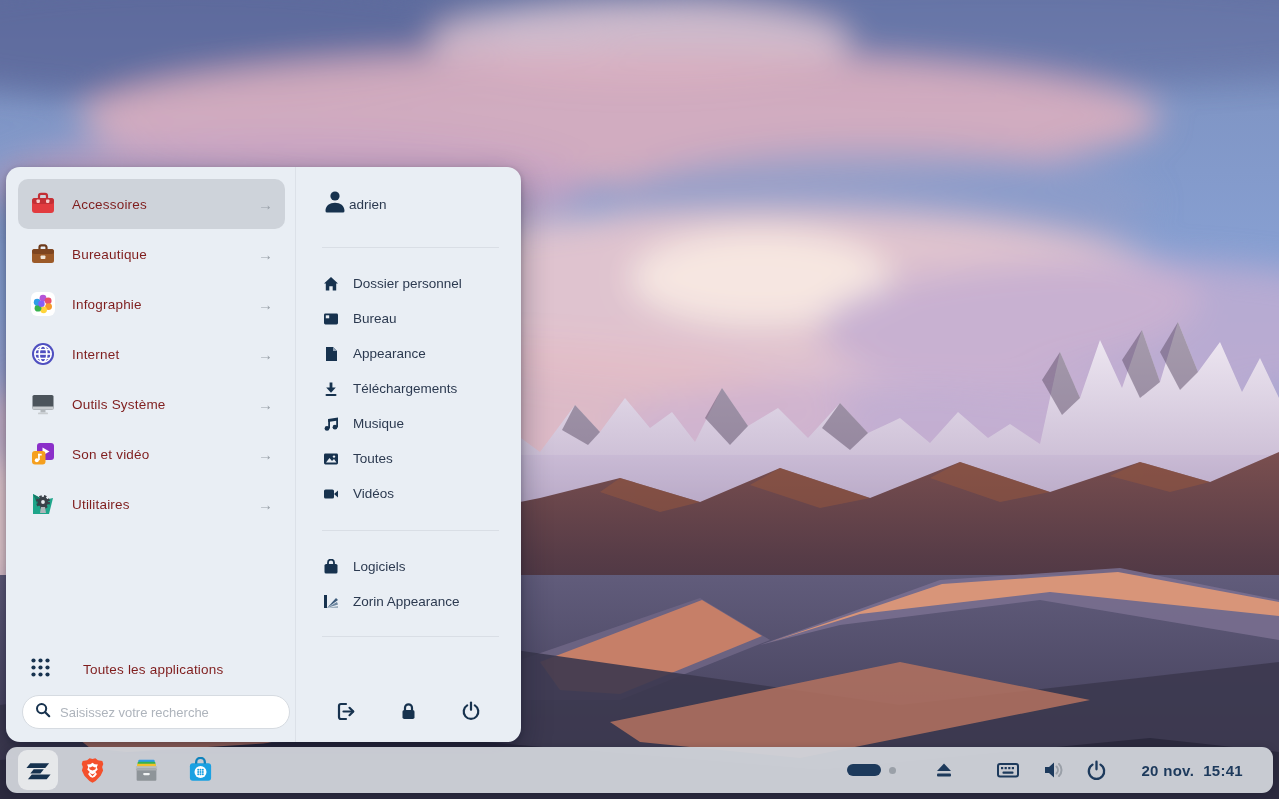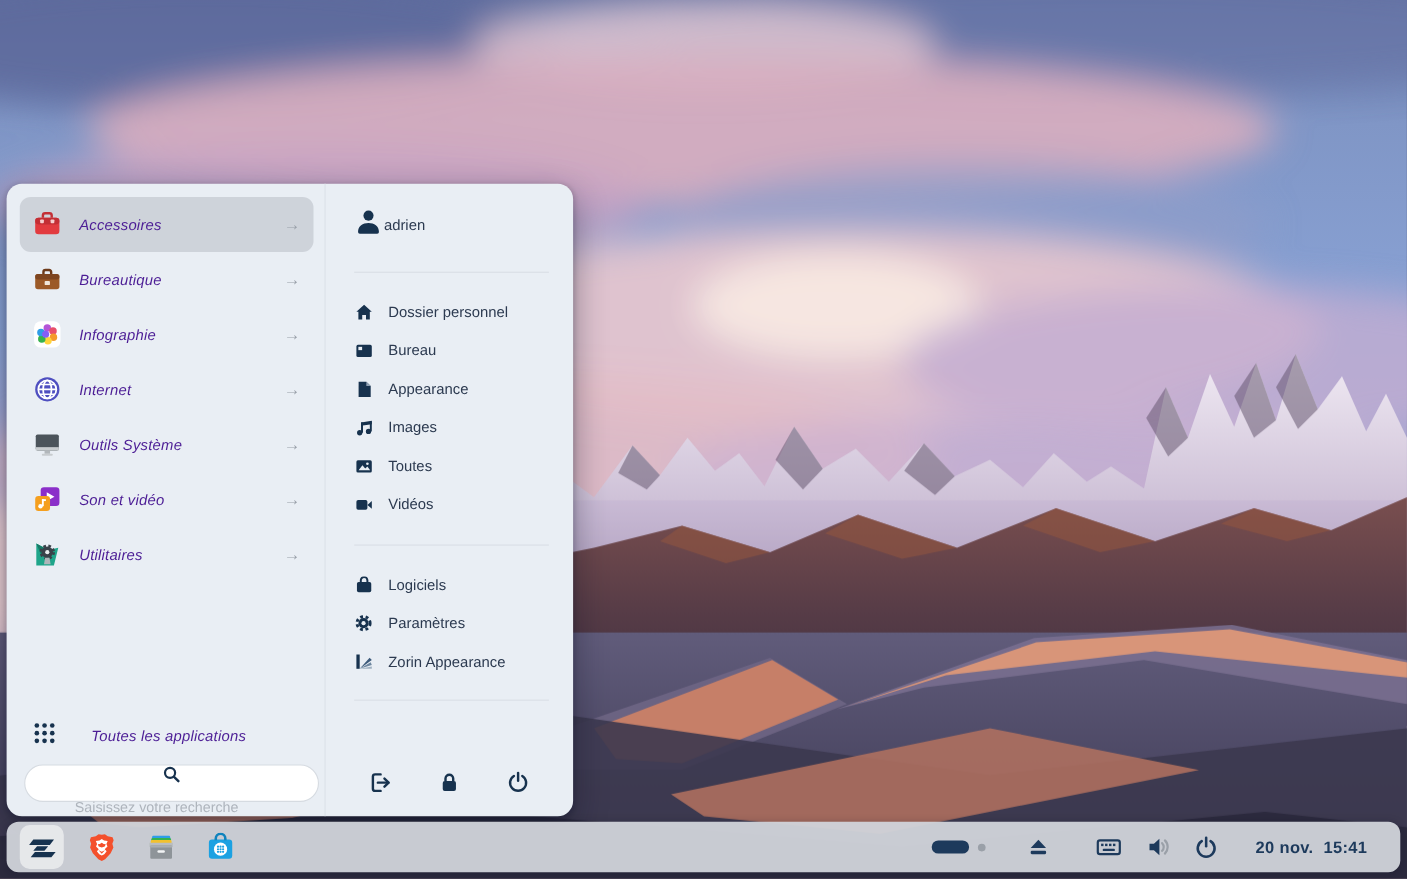--- a/index.html
+++ b/index.html
@@ -17,30 +17,30 @@
     box-shadow:0 10px 30px rgba(10,15,35,.38), 0 2px 6px rgba(10,15,35,.22);
     display:flex;
   }
   .menu-left { width:290px; border-right:1px solid #dce1e8; position:relative; padding-top:12px; }
   .cat-row {
     height:50px; margin:0 10px 0 12px; padding:0 12px 0 10px; border-radius:10px;
     display:flex; align-items:center; gap:14px; cursor:default;
   }
   .cat-row.selected { background:#ced3da; }
   .cat-ico { width:30px; height:30px; flex:0 0 30px; display:flex; align-items:center; justify-content:center; }
-  .cat-label { font-size:13.5px; color:#4c1d95; letter-spacing:.2px;font-style:italic; }
+  .cat-label { font-size:13.5px; color:#7f1d1d; letter-spacing:.2px; }
   .cat-arrow { margin-left:auto; color:#9aa1aa; font-size:15px; }
 
   .all-apps { position:absolute; left:24px; bottom:60px; display:flex; align-items:center; gap:32px; }
   .all-apps .cat-label { font-size:13.5px; }
 
   .search-box {
     position:absolute; left:16px; bottom:13px; width:268px; height:34px;
     background:#ffffff; border:1px solid #d6dbe1; border-radius:17px;
-    display:flex; align-items:center; padding:0 12px; gap:9px;flex-direction:column;
+    display:flex; align-items:center; padding:0 12px; gap:9px;
   }
   .search-box input {
     border:none; outline:none; background:transparent; flex:1;
     font-size:13px; color:#2c3a50; font-family:"Liberation Sans", sans-serif;
   }
   .search-box input::placeholder { color:#aeb4bc; }
 
   .menu-right { flex:1; padding:0 22px 0 26px; position:relative; }
   .user-row { margin-top:15px; height:44px; display:flex; align-items:center; gap:1px; }
   .user-name { font-size:13.5px; color:#2c3a50; }
@@ -341,28 +341,38 @@
           <svg width="16" height="16" viewBox="0 0 16 16">
               <path d="M3 1 h7 l4 4 v10 h-11 z" fill="#17324e"></path>
               <path d="M10 1 l4 4 h-4 z" fill="#8fa0b3"></path>
             </svg>
         </span>
         <span class="p-label">Appearance</span>
       </div>
       <div class="place-row">
         <span class="p-ico">
           <svg width="16" height="16" viewBox="0 0 16 16">
+              <rect x="6.6" y="1.5" width="2.8" height="6" fill="#17324e"></rect>
+              <polygon points="3.2,6.5 12.8,6.5 8,11.8" fill="#17324e"></polygon>
+              <rect x="2.5" y="13" width="11" height="2" rx="1" fill="#17324e"></rect>
+            </svg>
+        </span>
+        <span class="p-label">Téléchargements</span>
+      </div>
+      <div class="place-row">
+        <span class="p-ico">
+          <svg width="16" height="16" viewBox="0 0 16 16">
               <circle cx="4" cy="12.4" r="2.4" fill="#17324e"></circle>
               <circle cx="12" cy="11.2" r="2.4" fill="#17324e"></circle>
               <rect x="5.2" y="3" width="1.8" height="9.4" fill="#17324e"></rect>
               <rect x="13.2" y="2" width="1.8" height="9.2" fill="#17324e"></rect>
               <polygon points="5.2,3 15,1.6 15,4.6 5.2,6" fill="#17324e"></polygon>
             </svg>
         </span>
-        <span class="p-label">Images</span>
+        <span class="p-label">Musique</span>
       </div>
       <div class="place-row">
         <span class="p-ico">
           <svg width="16" height="16" viewBox="0 0 16 16">
               <rect x="1" y="2.5" width="14" height="11" rx="1.4" fill="#17324e"></rect>
               <polygon points="3,11.5 6.5,7 9,10 11,8 13.5,11.5" fill="#e9eef4"></polygon>
               <circle cx="11" cy="5.6" r="1.2" fill="#e9eef4"></circle>
             </svg>
         </span>
         <span class="p-label">Toutes</span>
@@ -382,30 +392,20 @@
 
     <div class="place-list shortcuts">
       <div class="place-row">
         <span class="p-ico">
           <svg width="16" height="16" viewBox="0 0 16 16">
               <rect x="1.5" y="5" width="13" height="9.5" rx="1.6" fill="#17324e"></rect>
               <path d="M5 5 V3.6 a3 3 0 0 1 6 0 V5" fill="none" stroke="#17324e" stroke-width="1.8"></path>
             </svg>
         </span>
         <span class="p-label">Logiciels</span>
-      </div>
-      <div class="place-row">
-        <span class="p-ico">
-          <svg width="17" height="17" viewBox="0 0 17 17">
-              <circle cx="8.5" cy="8.5" r="4.6" fill="#17324e"></circle>
-              <circle cx="8.5" cy="8.5" r="6" fill="none" stroke="#17324e" stroke-width="2.6" stroke-dasharray="2.6 2.4"></circle>
-              <circle cx="8.5" cy="8.5" r="1.9" fill="#e9eef4"></circle>
-            </svg>
-        </span>
-        <span class="p-label">Paramètres</span>
       </div>
       <div class="place-row">
         <span class="p-ico">
           <svg width="17" height="17" viewBox="0 0 17 17">
             <rect x="2" y="2" width="3" height="13" fill="#17324e"></rect>
             <polygon points="5,15 14,5 16,7 5,15" fill="#3c5a7a"></polygon>
             <polygon points="5,15 15,9 16,11.5 5,15" fill="#6e87a0"></polygon>
             <polygon points="5,15 16,13 16,15 5,15" fill="#9fb0c0"></polygon>
           </svg>
         </span>

